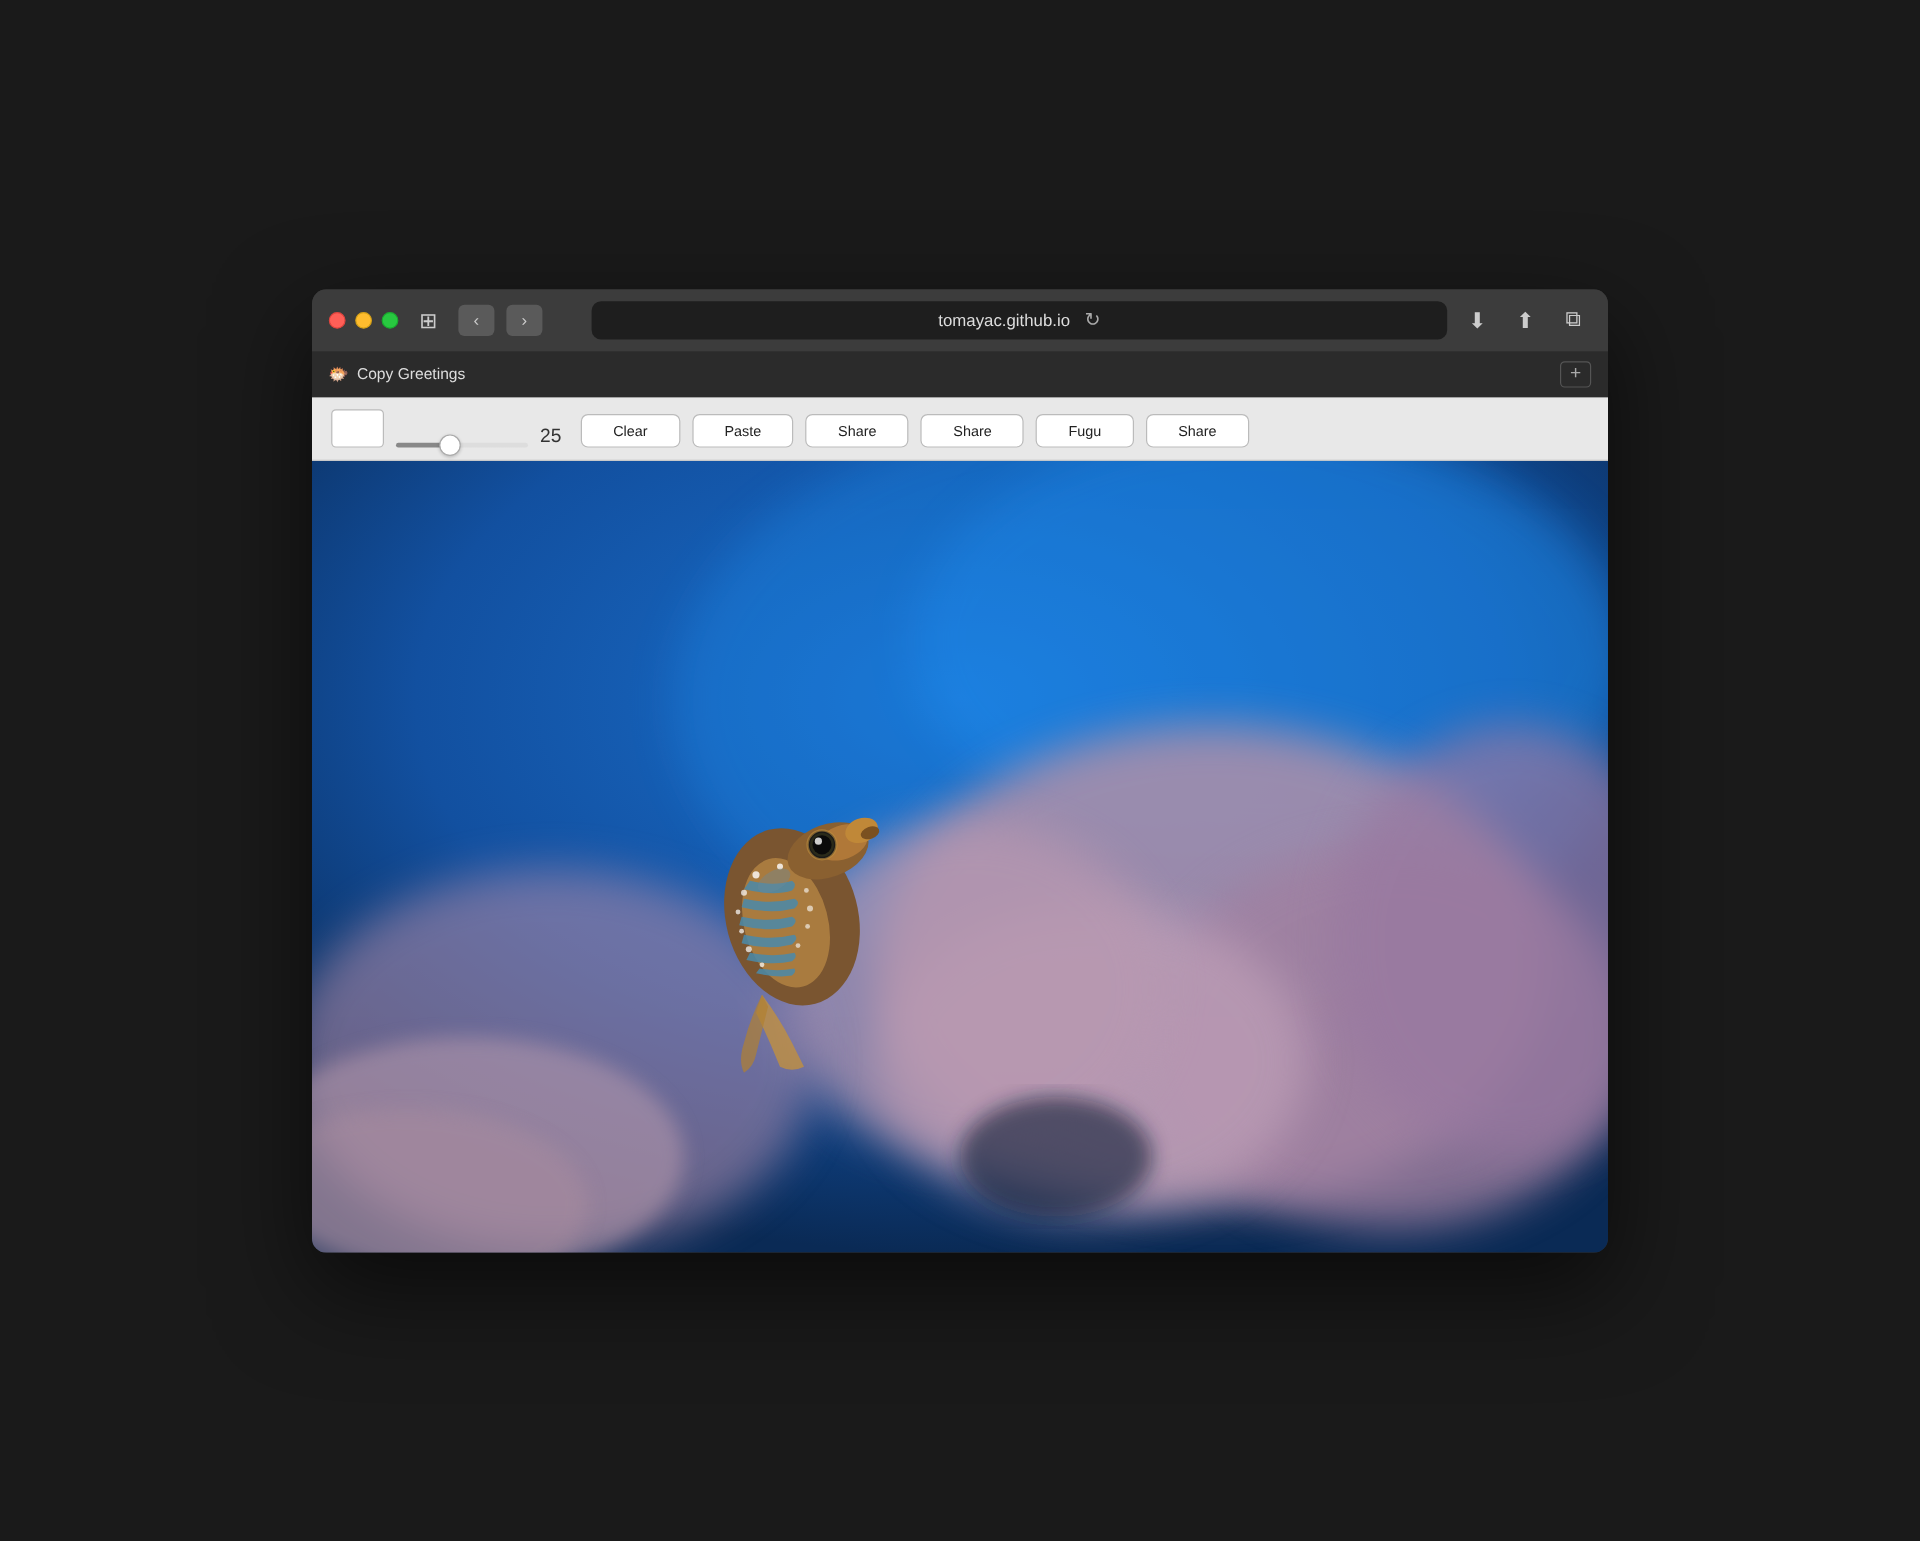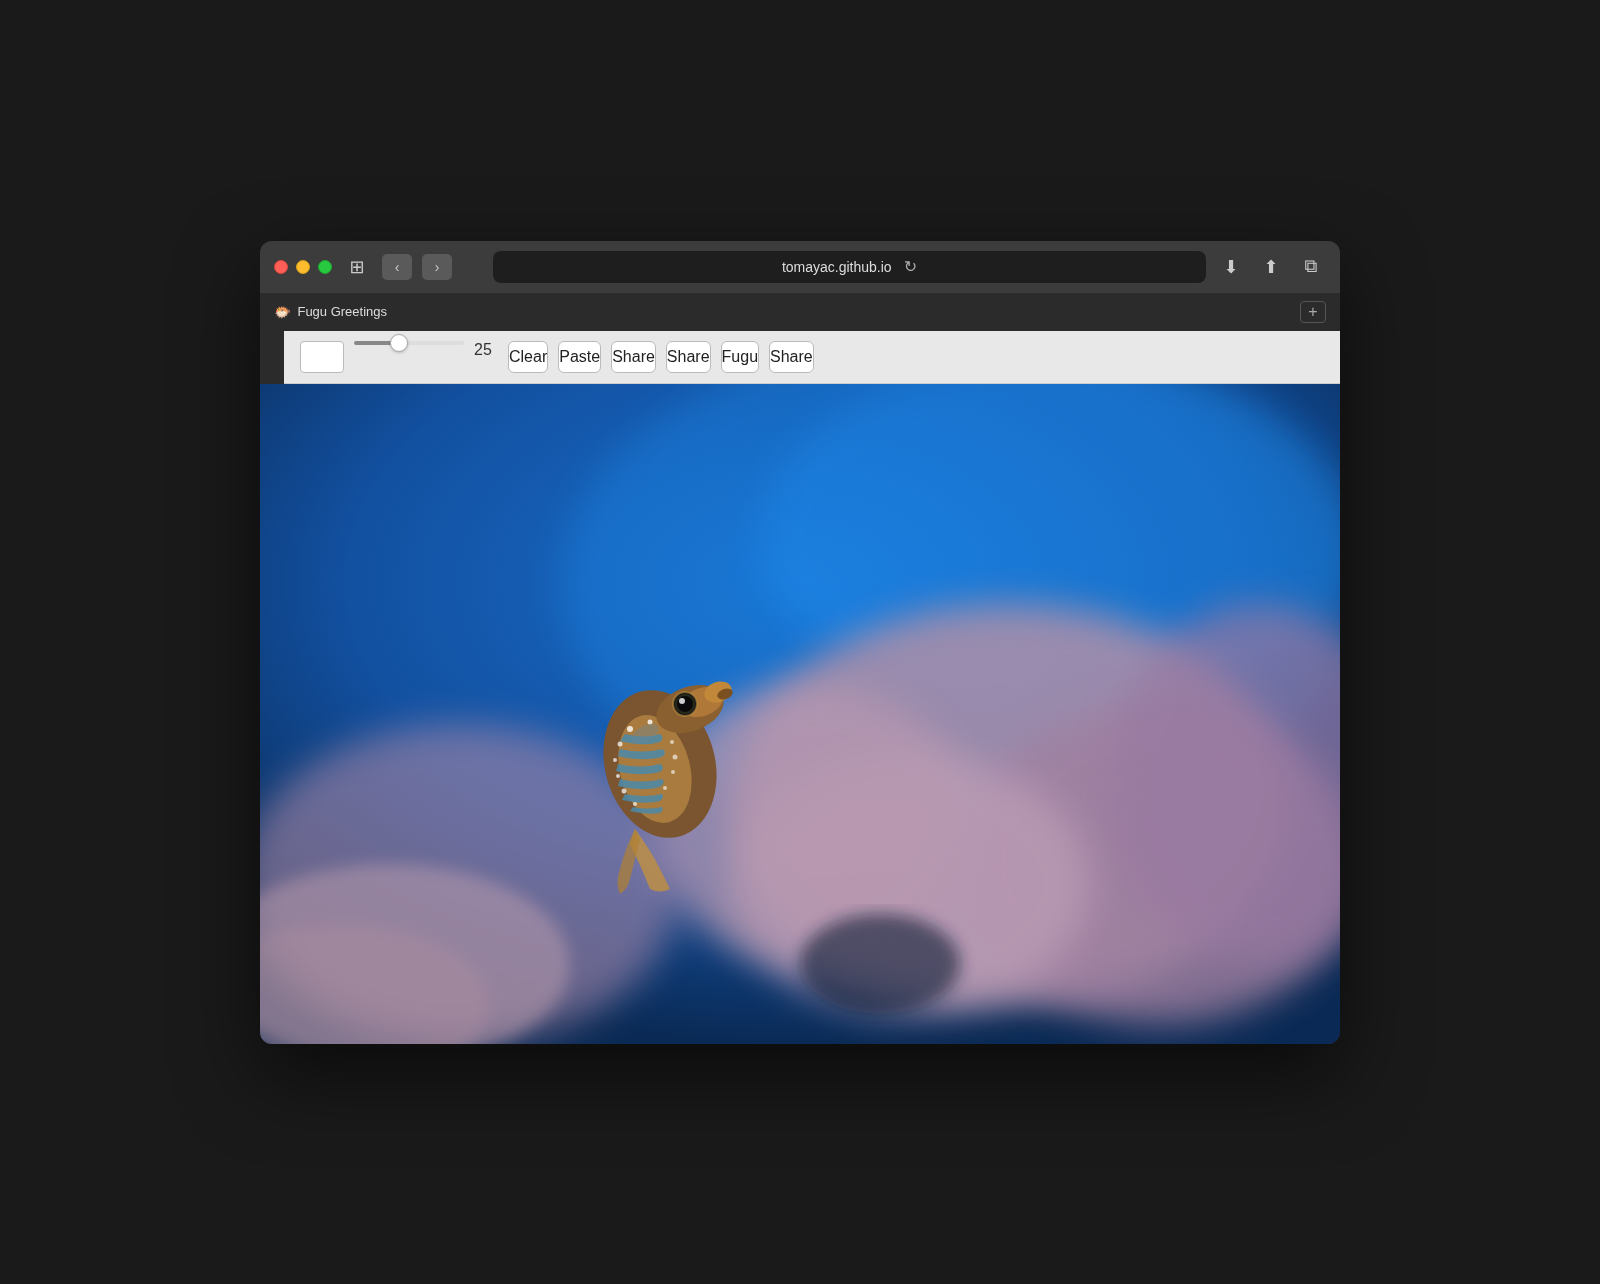--- a/index.html
+++ b/index.html
@@ -153,24 +153,23 @@
       display: flex;
       align-items: center;
       justify-content: center;
     }
 
     
     .app-toolbar {
       background: #e8e8e8;
       padding: 10px 16px;
       display: flex;
-      align-items: flex-start;
+      align-items: flex-end;
       gap: 10px;
       border-bottom: 1px solid #ccc;
-      margin-left: 24px;
     }
 
     .color-swatch {
       width: 44px;
       height: 32px;
       background: #ffffff;
       border: 1px solid #bbb;
       border-radius: 4px;
       cursor: pointer;
     }
@@ -201,22 +200,22 @@
     .brush-size-value {
       font-size: 16px;
       color: #333;
       min-width: 24px;
     }
 
     .toolbar-btn {
       background: #fff;
       border: 1px solid #bbb;
       border-radius: 6px;
-      padding: 6px 0;
-      font-size: 16px;
+      padding: 6px 26px;
+      font-size: 12px;
       color: #222;
       cursor: pointer;
       font-family: inherit;
     }
 
     
     .canvas-area {
       width: 100%;
       height: 660px;
       position: relative;
@@ -268,21 +267,21 @@
       </button>
       <button class="browser-action-btn">
         <span>⧉</span>
       </button>
     </div>
   </div>
 
   <div class="tab-bar">
     <div class="tab">
       <span class="tab-emoji">🐡</span>
-      <span>Fugu Greetings</span>
+      <span>Copy Greetings</span>
     </div>
     <button class="new-tab-btn">+</button>
   </div>
 
   <div class="app-toolbar">
     <div class="color-swatch"></div>
 
     <input type="range" class="brush-size-slider" min="1" max="100" value="40" style="">
 
     <span class="brush-size-value">25</span>

